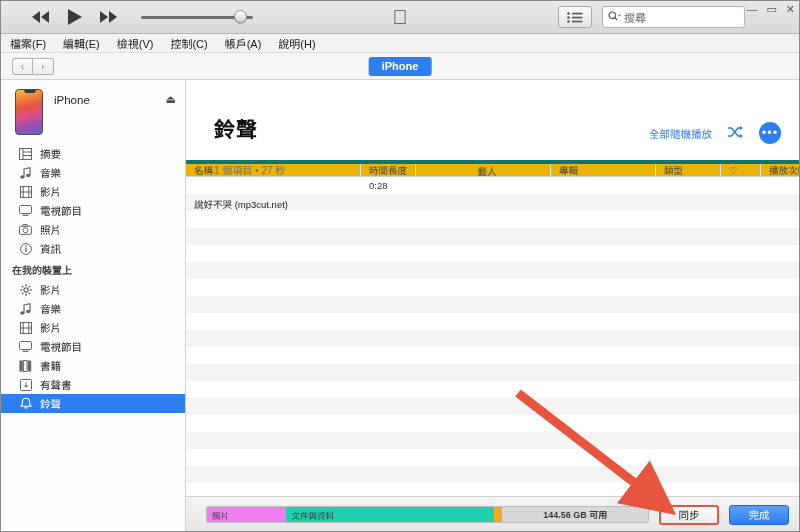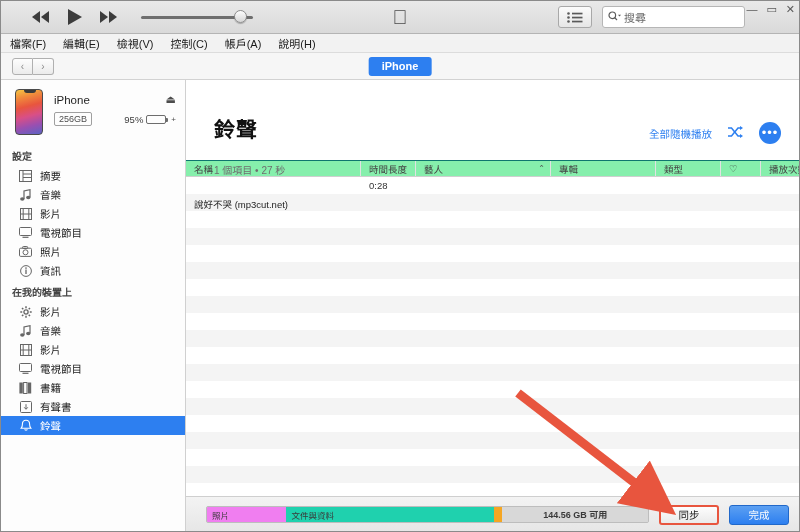--- a/index.html
+++ b/index.html
@@ -257,23 +257,23 @@
     background: #2d7ff0; color: #fff;
     display: flex; align-items: center; justify-content: center;
     font-size: 13px; letter-spacing: 1px; line-height: 10px;
   }
 
   
   .tbl { width: 100%; }
   .tbl-head {
     display: flex;
     height: 17px;
-    border-top: 1px solid #0f766e;
+    border-top: 4px solid #0f766e;
     border-bottom: 1px solid #cfcfcf;
-    background: #86efac;
+    background: #eab308;
     align-items: center;
   }
   .th {
     font-size: 9.5px; color: #444;
     padding-left: 8px;
     border-right: 1px solid #e2e2e2;
     height: 100%;
     display: flex; align-items: center;
     position: relative;
     white-space: nowrap;
@@ -439,36 +439,24 @@
 
     <div class="sidebar">
 
       <div class="device-block">
         <div class="phone-thumb"></div>
         <div class="device-meta">
           <div class="device-row1">
             <span class="device-name">iPhone</span>
             <span class="eject-icon">⏏</span>
           </div>
-          <div class="device-row2">
-            <span class="cap-badge">256GB</span>
-            <span class="batt-wrap">
-              <span class="batt-pct">95%</span>
-              <span class="batt-body">
-                <span class="batt-fill" id="batt-fill" style="width: 95%;"></span>
-                <span class="batt-cap"></span>
-              </span>
-              <span class="batt-bolt">+</span>
-            </span>
-          </div>
         </div>
       </div>
 
       <div id="sidebar-sections">
-          <div class="sb-section-title">設定</div>
           <div class="sb-item">
             <span class="sb-ico">
               <svg width="13" height="12" viewBox="0 0 13 12">
                 <rect x="0.5" y="0.5" width="12" height="11" fill="none" stroke="currentColor"></rect>
                 <line x1="4" y1="0.5" x2="4" y2="11.5" stroke="currentColor"></line>
                 <line x1="4" y1="4" x2="12.5" y2="4" stroke="currentColor"></line>
                 <line x1="4" y1="7.5" x2="12.5" y2="7.5" stroke="currentColor"></line>
               </svg>
             </span>
             <span class="sb-label">摘要</span>
@@ -623,21 +611,21 @@
       </div>
 
       <div class="tbl">
         <div class="tbl-head" id="tbl-head">
             <div class="th" style="width: 175px;">
               <span>名稱</span>
             </div>
             <div class="th" style="width: 55px;">
               <span>時間長度</span>
             </div>
-            <div class="th" style="width: 135px;">
+            <div class="th" style="width: 135px; flex-direction: column;">
               <span>藝人</span>
               <span class="sort-caret">⌃</span>
             </div>
             <div class="th" style="width: 105px;">
               <span>專輯</span>
             </div>
             <div class="th" style="width: 65px;">
               <span>類型</span>
             </div>
             <div class="th" style="width: 40px;">

